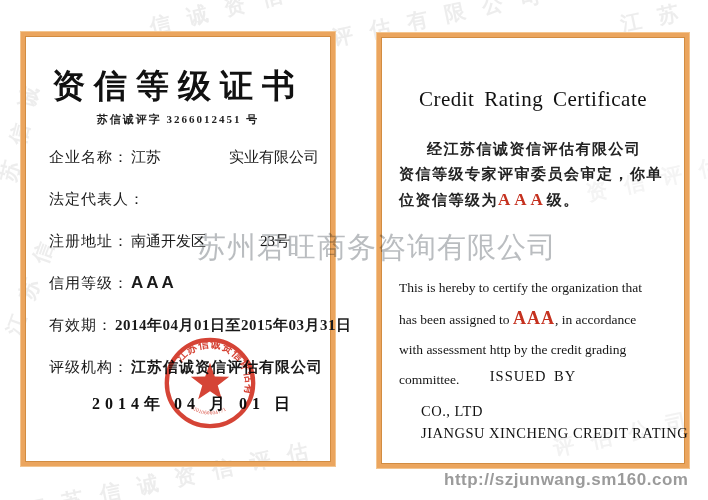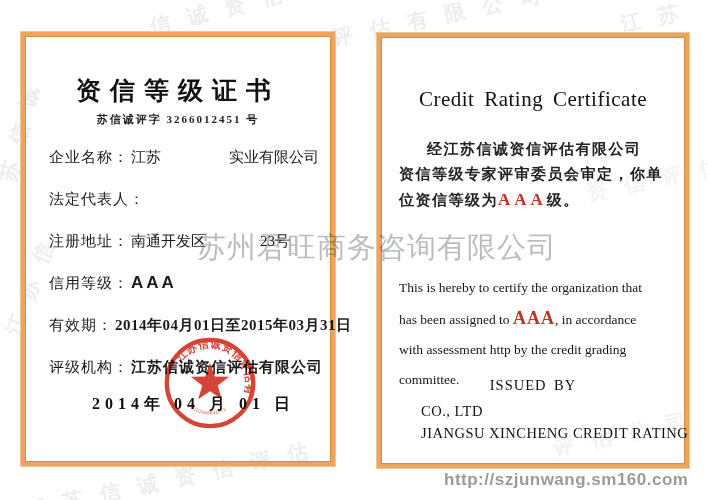--- a/index.html
+++ b/index.html
@@ -24,23 +24,23 @@
   
   .cert{
     position:absolute;background:transparent;z-index:1;box-sizing:border-box;
     border:4px solid #eba55e;box-shadow:inset 0 0 0 1px #d28c41, 0 0 0 1px #f3c590;
   }
   .cert-left{left:21px;top:32px;width:314px;height:434px;}
   .cert-right{left:377px;top:33px;width:312px;height:435px;}
 
   
   .lc-title{
-    position:absolute;top:38px;left:0;width:100%;text-align:center;
+    position:absolute;top:28px;left:0;width:100%;text-align:center;
     font-family:"Liberation Sans","DejaVu Sans",sans-serif;
-    font-size:25px;font-weight:700;letter-spacing:9px;color:#111;
+    font-size:33px;font-weight:700;letter-spacing:9px;color:#111;
   }
   .lc-certno{
     position:absolute;top:76px;left:0;width:100%;text-align:center;
     font-size:11px;font-weight:700;letter-spacing:2px;color:#222;
   }
   .lc-rows{position:absolute;top:100px;left:24px;right:12px;}
   .lc-row{height:42px;display:flex;align-items:center;font-size:15px;white-space:nowrap;}
   .lc-row .lbl{letter-spacing:1px;color:#1a1a1a;}
   .lc-row .val{margin-left:2px;color:#1a1a1a;}
   .gap-wide{display:inline-block;width:86px;}
@@ -62,21 +62,21 @@
     font-size:21px;font-weight:400;letter-spacing:.5px;word-spacing:4px;color:#111;
   }
   .rc-cn{position:absolute;top:100px;left:18px;right:14px;
     font-size:15px;line-height:25px;letter-spacing:1.5px;font-weight:600;color:#222;
     white-space:nowrap;font-family:Liberation Serif, serif;}
   .rc-cn .indent{display:inline-block;width:28px;}
   .rc-cn .aaa{color:#c5311f;font-weight:700;letter-spacing:4px;font-size:17px;}
   .rc-en{position:absolute;top:212px;left:18px;right:12px;
     font-size:13.5px;line-height:30px;color:#151515;white-space:nowrap;margin-top:24px;}
   .rc-en .aaa{color:#c5311f;font-weight:700;font-size:18px;letter-spacing:1px;}
-  .rc-issued{position:absolute;top:340px;left:0;width:100%;text-align:center;
+  .rc-issued{position:absolute;top:331px;left:0;width:100%;text-align:center;
     font-size:14.5px;letter-spacing:1px;word-spacing:3px;color:#111;}
   .rc-issuer{position:absolute;top:363px;left:40px;right:10px;
     font-size:14.5px;line-height:22px;letter-spacing:.5px;color:#111;white-space:nowrap;}
 
   
   .wm-center{
     position:absolute;left:197px;top:228px;z-index:3;pointer-events:none;
     font-size:29px;letter-spacing:1px;color:#8f9499;opacity:.62;white-space:nowrap;
     mix-blend-mode:multiply;font-family:"Liberation Sans","DejaVu Sans",sans-serif;
   }

